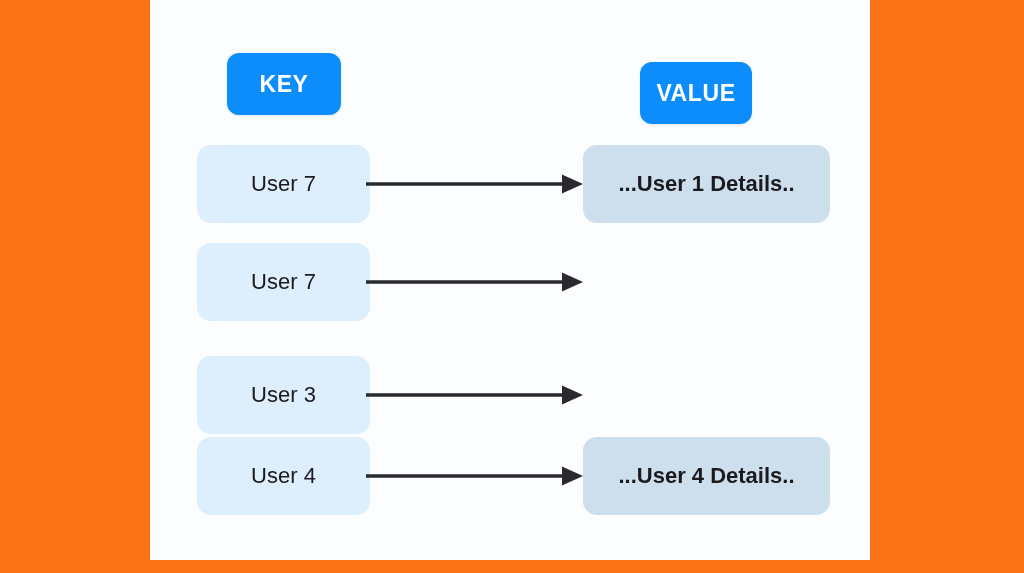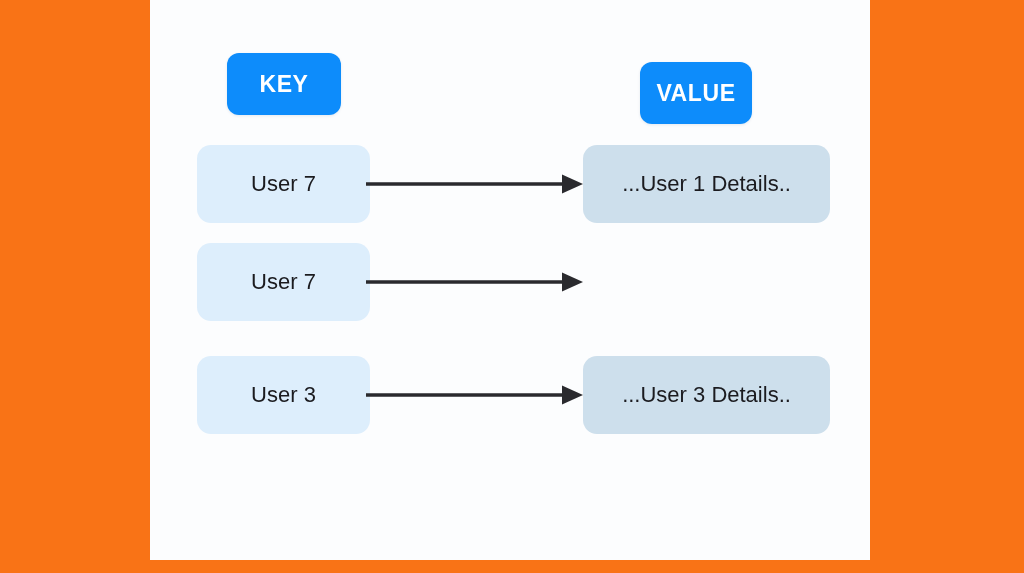--- a/index.html
+++ b/index.html
@@ -91,21 +91,21 @@
     top: 0;
     width: 247px;
     height: 78px;
     background: #cddfec;
     border-radius: 14px;
     display: flex;
     align-items: center;
     justify-content: center;
     color: #1b1b1f;
     font-size: 22px;
-    font-weight: 400;
+    font-weight: 700;
   }
 
   
   .arrow {
     position: absolute;
     left: 366px;
     top: 24px;
     width: 219px;
     height: 30px;
     overflow: visible;
@@ -159,19 +159,30 @@
   <div class="row" style="top:356px;">
     <div class="key-box">
       <span>User 3</span>
     </div>
     <div class="arrow">
       <svg width="219" height="30" viewBox="0 0 219 30" xmlns="http://www.w3.org/2000/svg">
         <line x1="0" y1="15" x2="198" y2="15" stroke="#2a2a2e" stroke-width="3.4"></line>
         <polygon points="196,5.5 217,15 196,24.5" fill="#2a2a2e"></polygon>
       </svg>
     </div>
+  </div>
+
+  <div class="row" style="top:437px;">
+    <div class="key-box">
+      <span>User 4</span>
+    </div>
+    <div class="arrow">
+      <svg width="219" height="30" viewBox="0 0 219 30" xmlns="http://www.w3.org/2000/svg">
+        <line x1="0" y1="15" x2="198" y2="15" stroke="#2a2a2e" stroke-width="3.4"></line>
+        <polygon points="196,5.5 217,15 196,24.5" fill="#2a2a2e"></polygon>
+      </svg>
+    </div>
     <div class="value-box">
-      <span>...User 3 Details..</span>
+      <span>...User 4 Details..</span>
     </div>
   </div>
-
 
 </div>
 
 </body></html>

